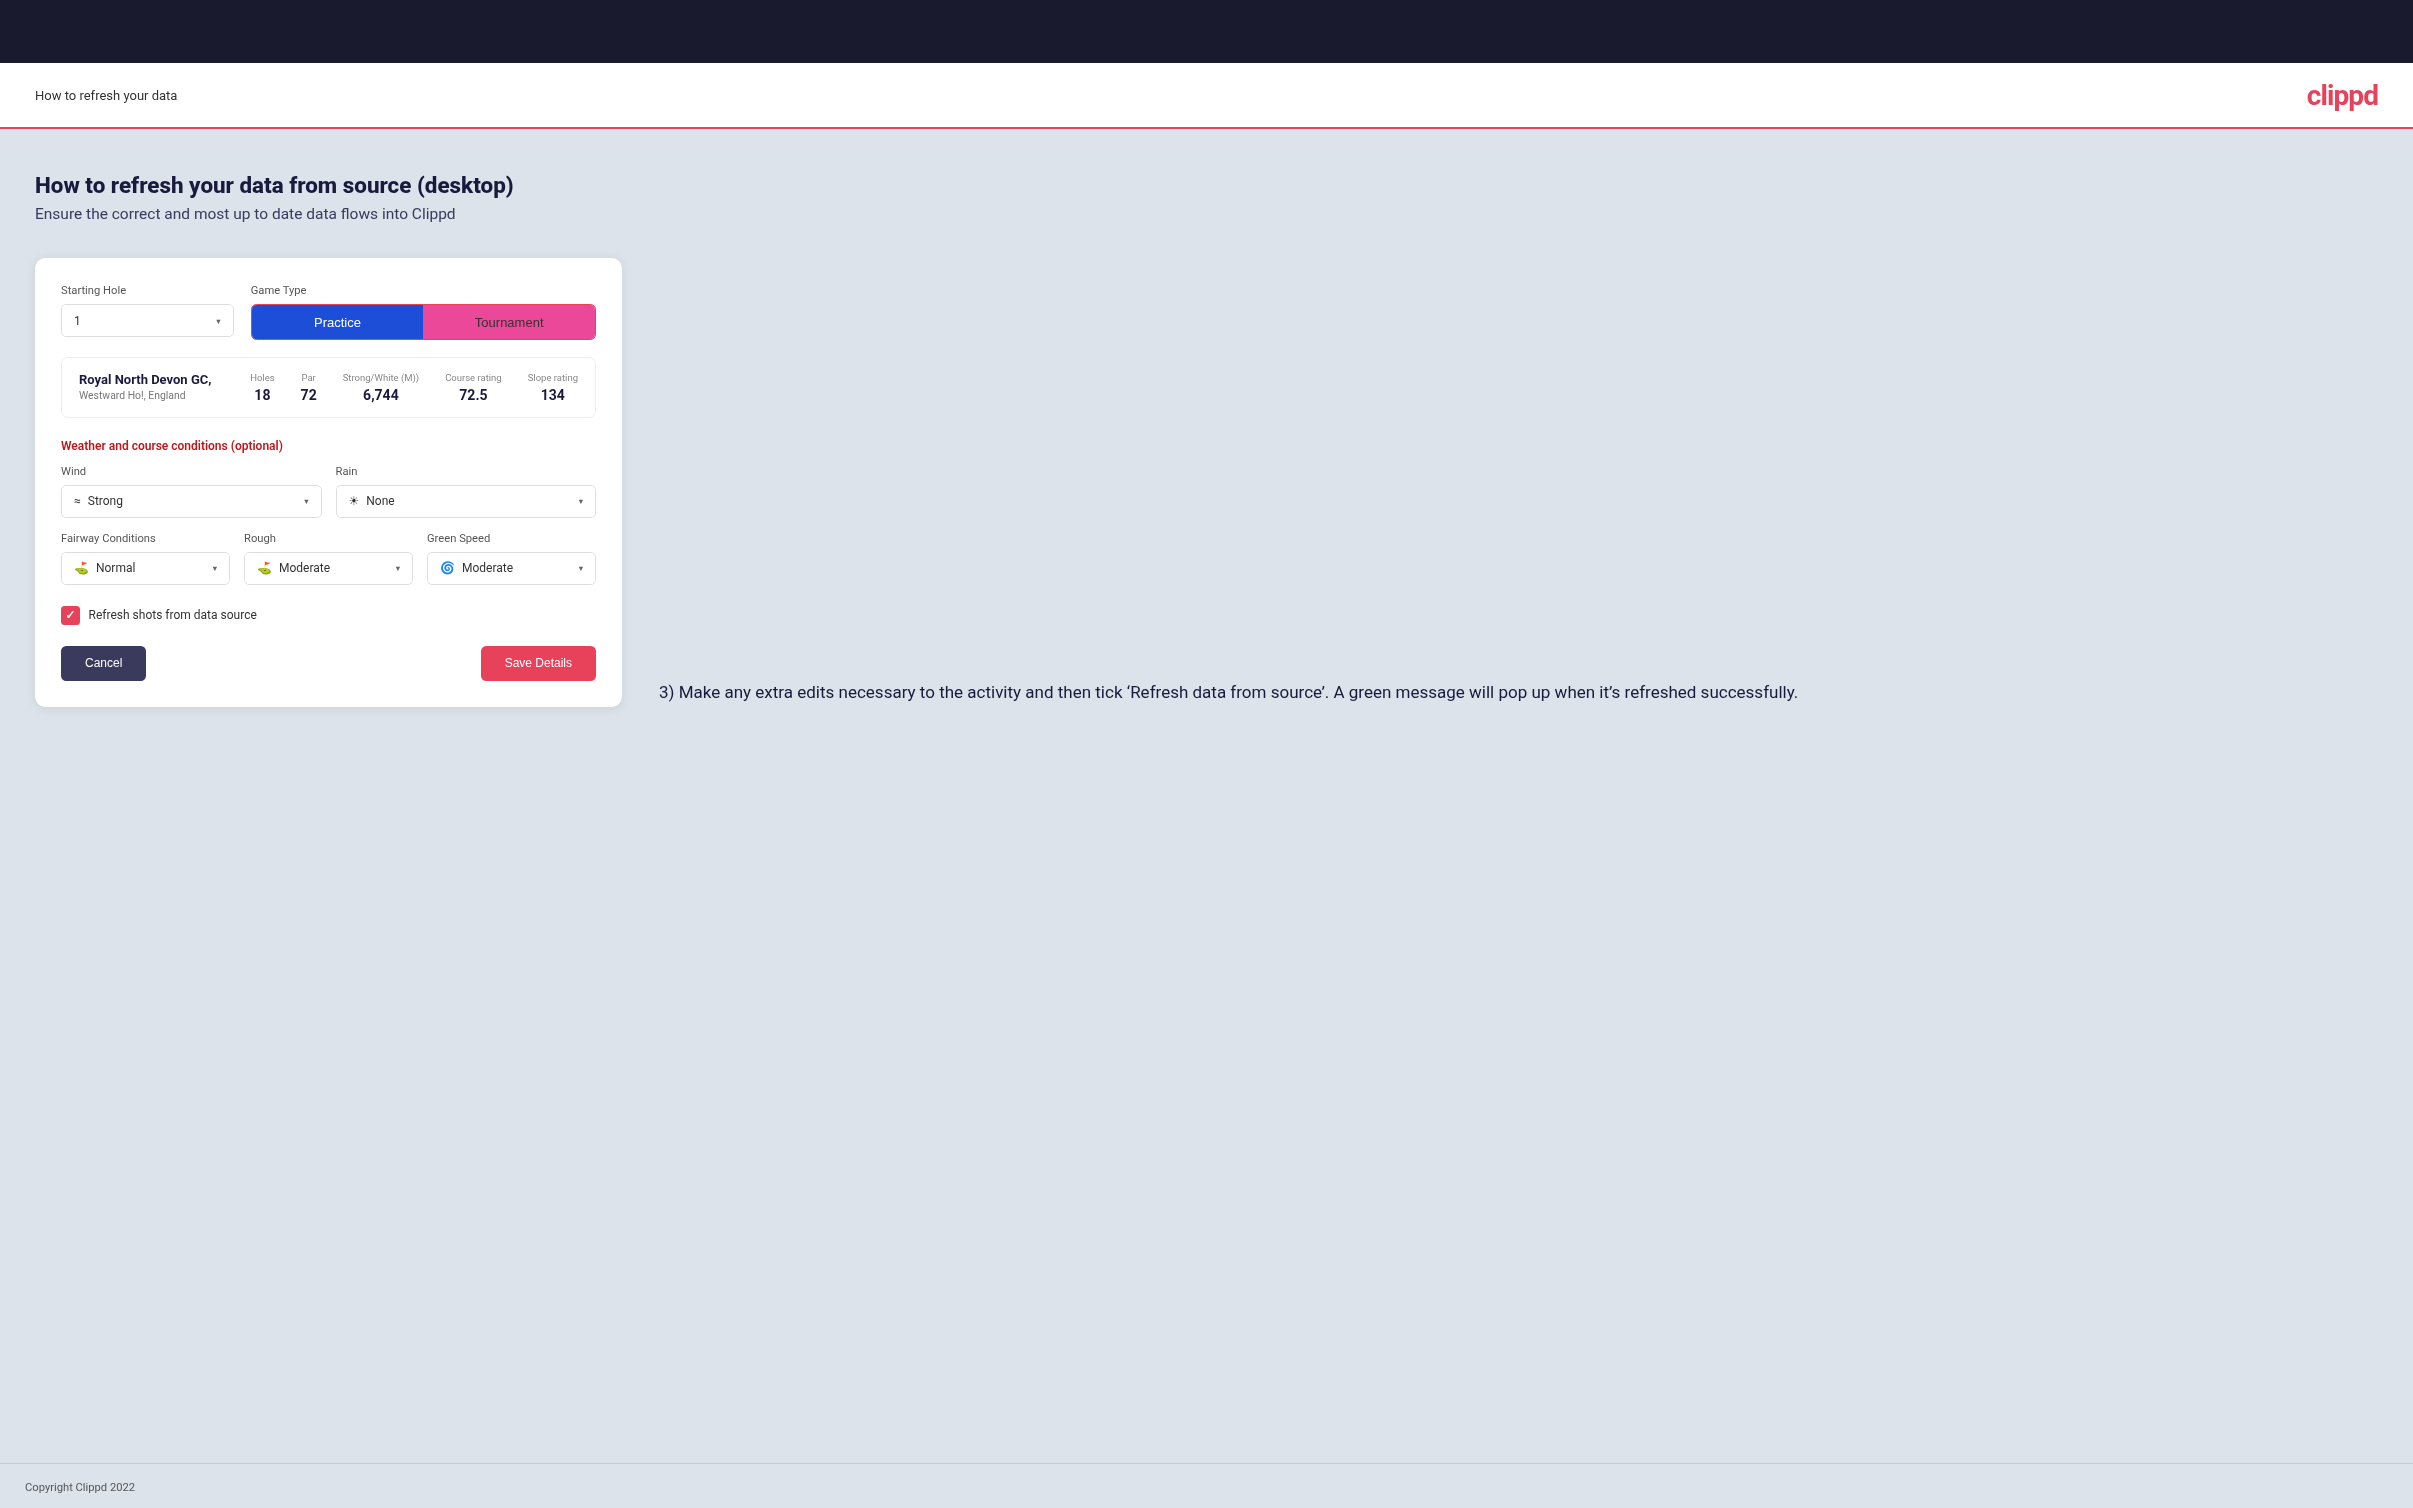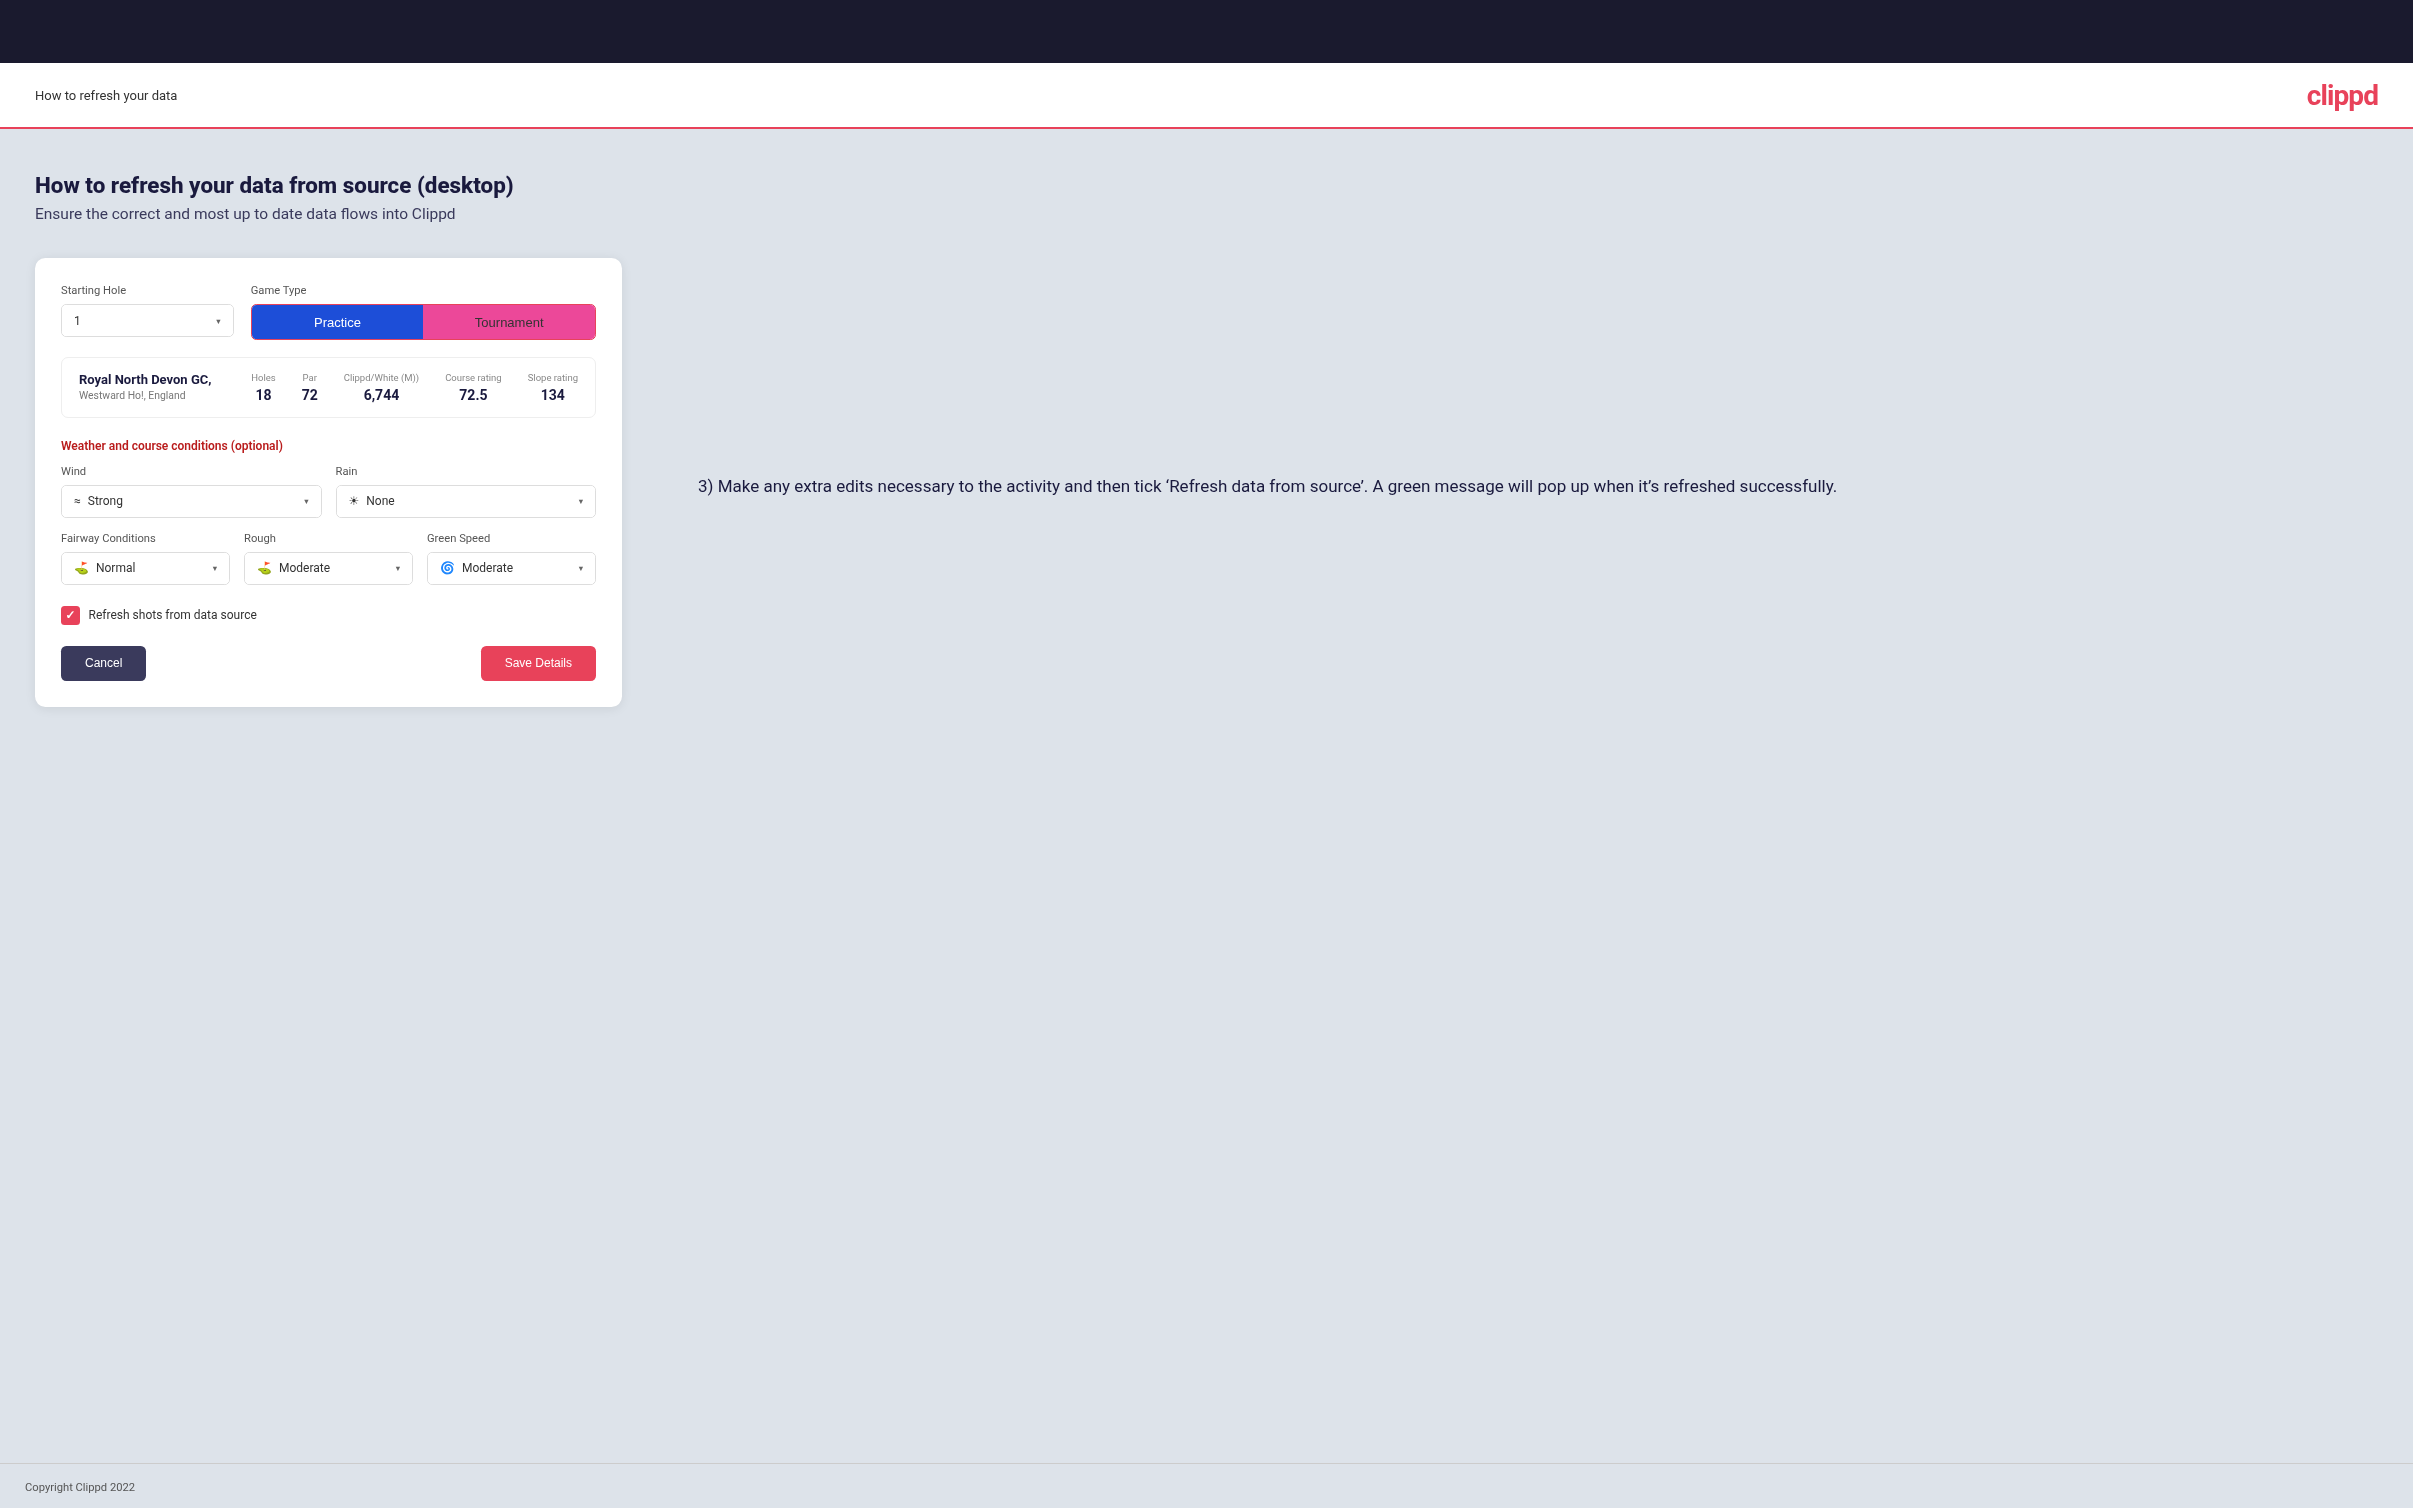--- a/index.html
+++ b/index.html
@@ -57,22 +57,22 @@
 
     .page-subheading {
       font-size: 15.5px;
       color: #3a3a5c;
       font-weight: 400;
       margin-bottom: 35px;
     }
 
     .content-area {
       display: flex;
-      gap: 76px;
-      align-items: center;
+      gap: 37px;
+      align-items: flex-end;
     }
 
     .card {
       background: #ffffff;
       border-radius: 10.4px;
       padding: 26px;
       width: 587px;
       flex-shrink: 0;
       box-shadow: 0 1.7px 10.4px rgba(0,0,0,0.08);
     }
@@ -353,21 +353,21 @@
         <div class="course-stats">
           <div class="stat-item">
             <div class="stat-label">Holes</div>
             <div class="stat-value">18</div>
           </div>
           <div class="stat-item">
             <div class="stat-label">Par</div>
             <div class="stat-value">72</div>
           </div>
           <div class="stat-item">
-            <div class="stat-label">Clippd/White (M))</div>
+            <div class="stat-label">Strong/White (M))</div>
             <div class="stat-value">6,744</div>
           </div>
           <div class="stat-item">
             <div class="stat-label">Course rating</div>
             <div class="stat-value">72.5</div>
           </div>
           <div class="stat-item">
             <div class="stat-label">Slope rating</div>
             <div class="stat-value">134</div>
           </div>

